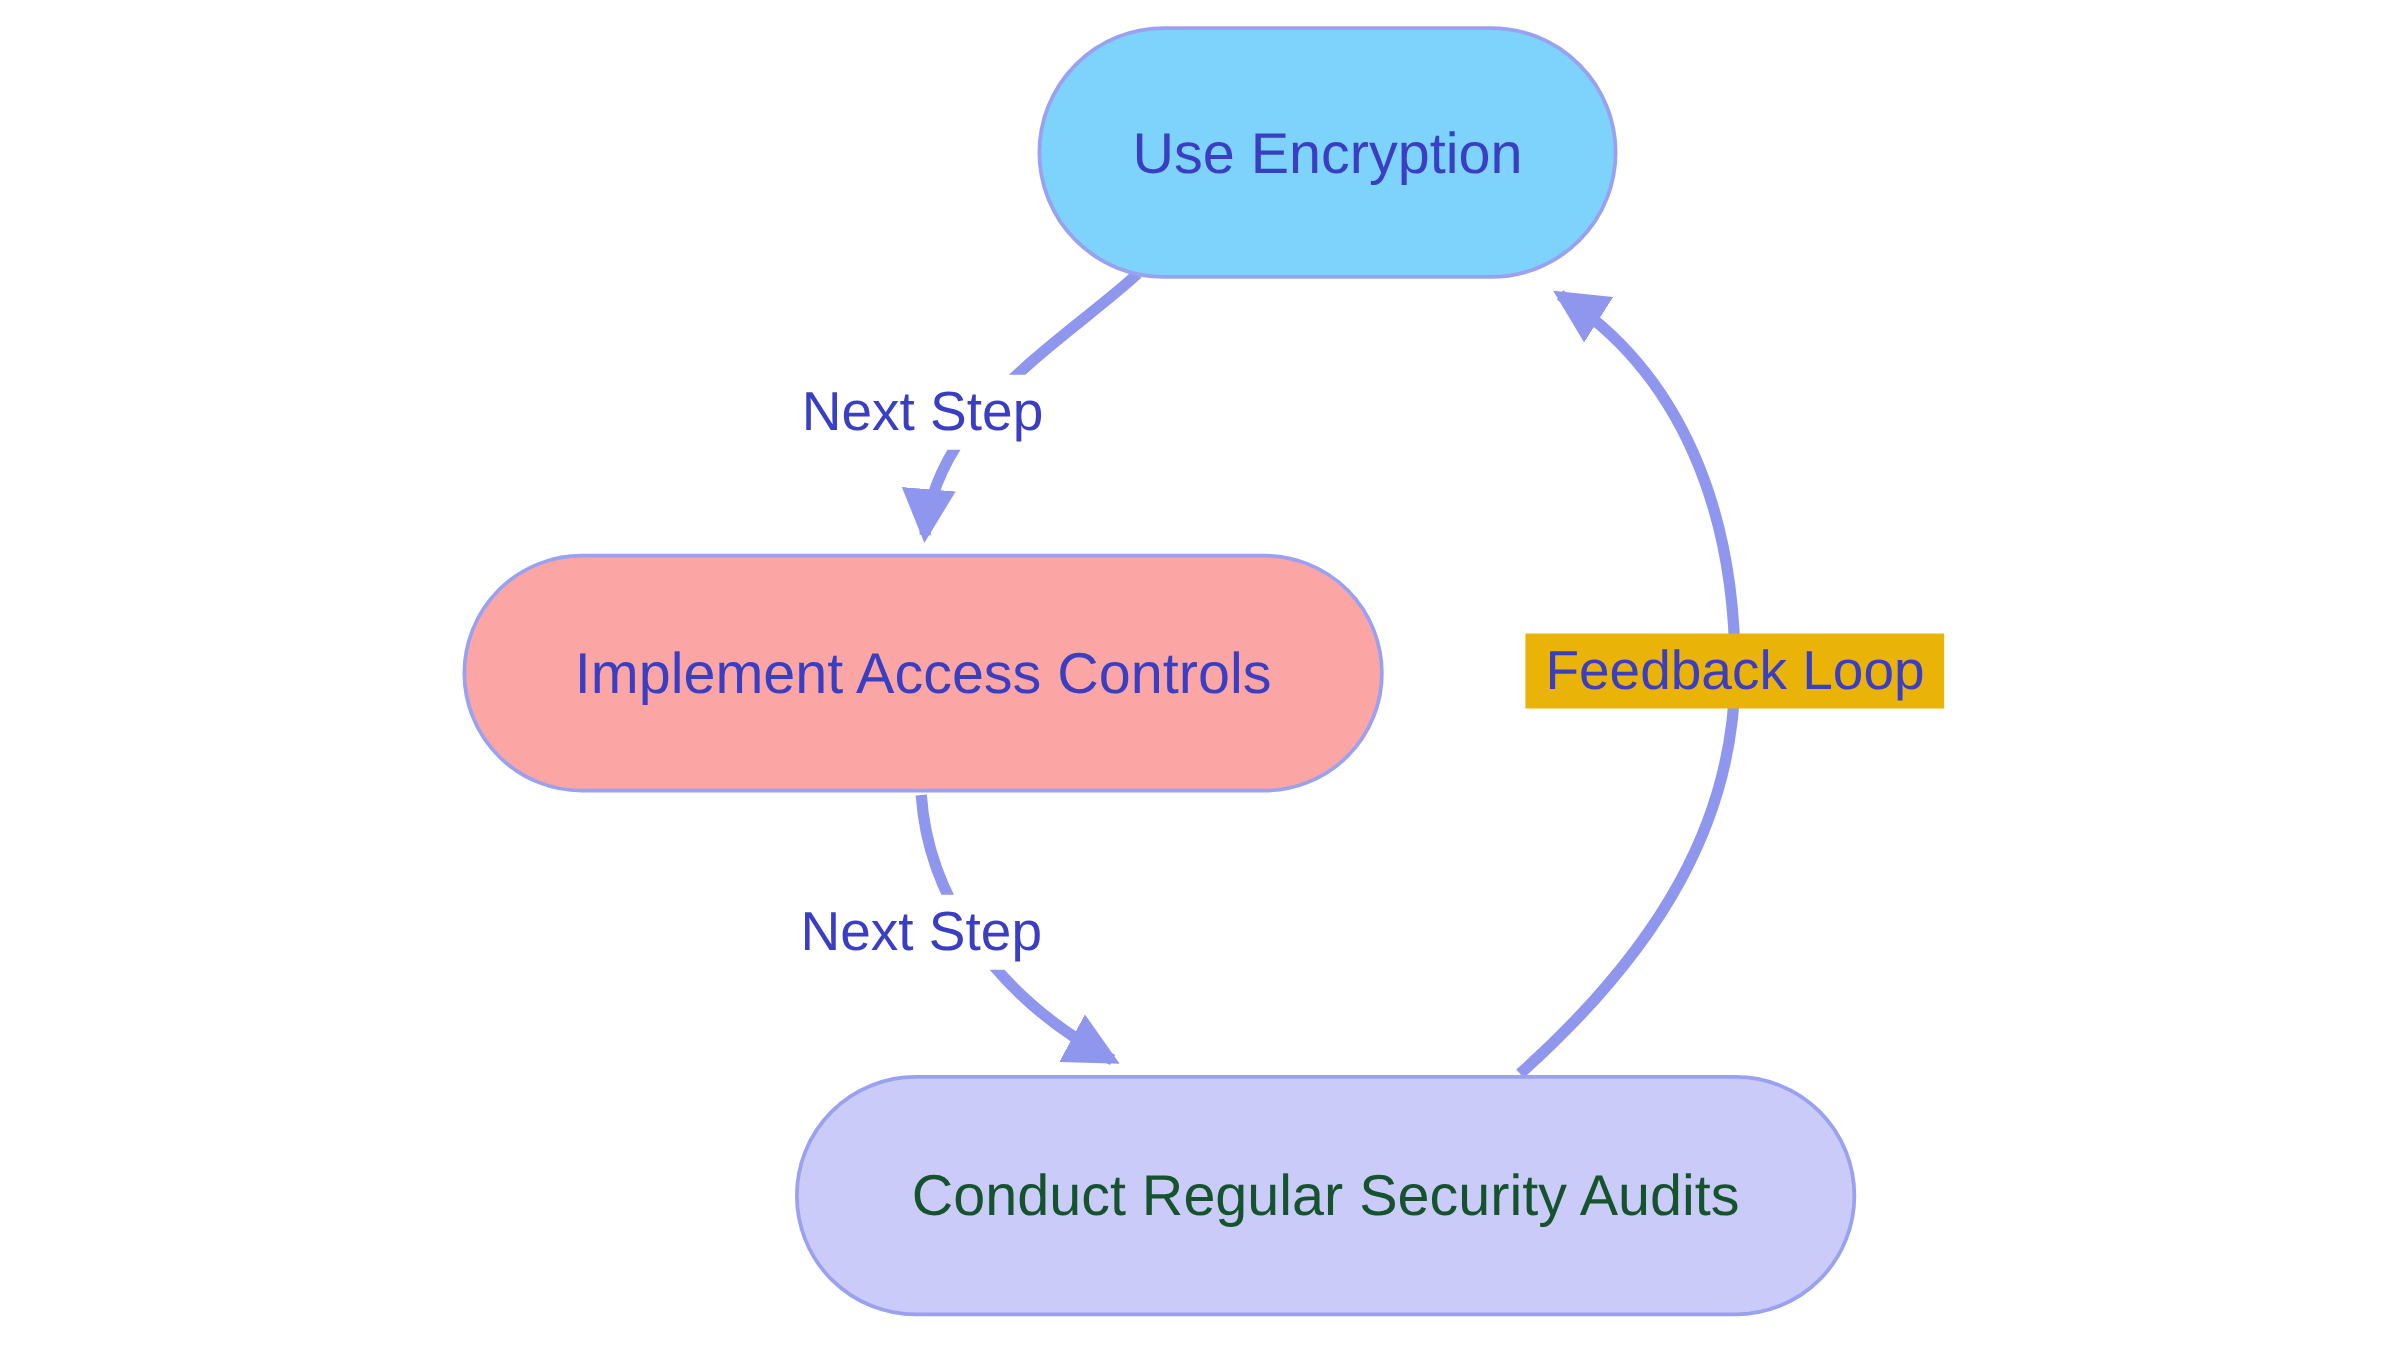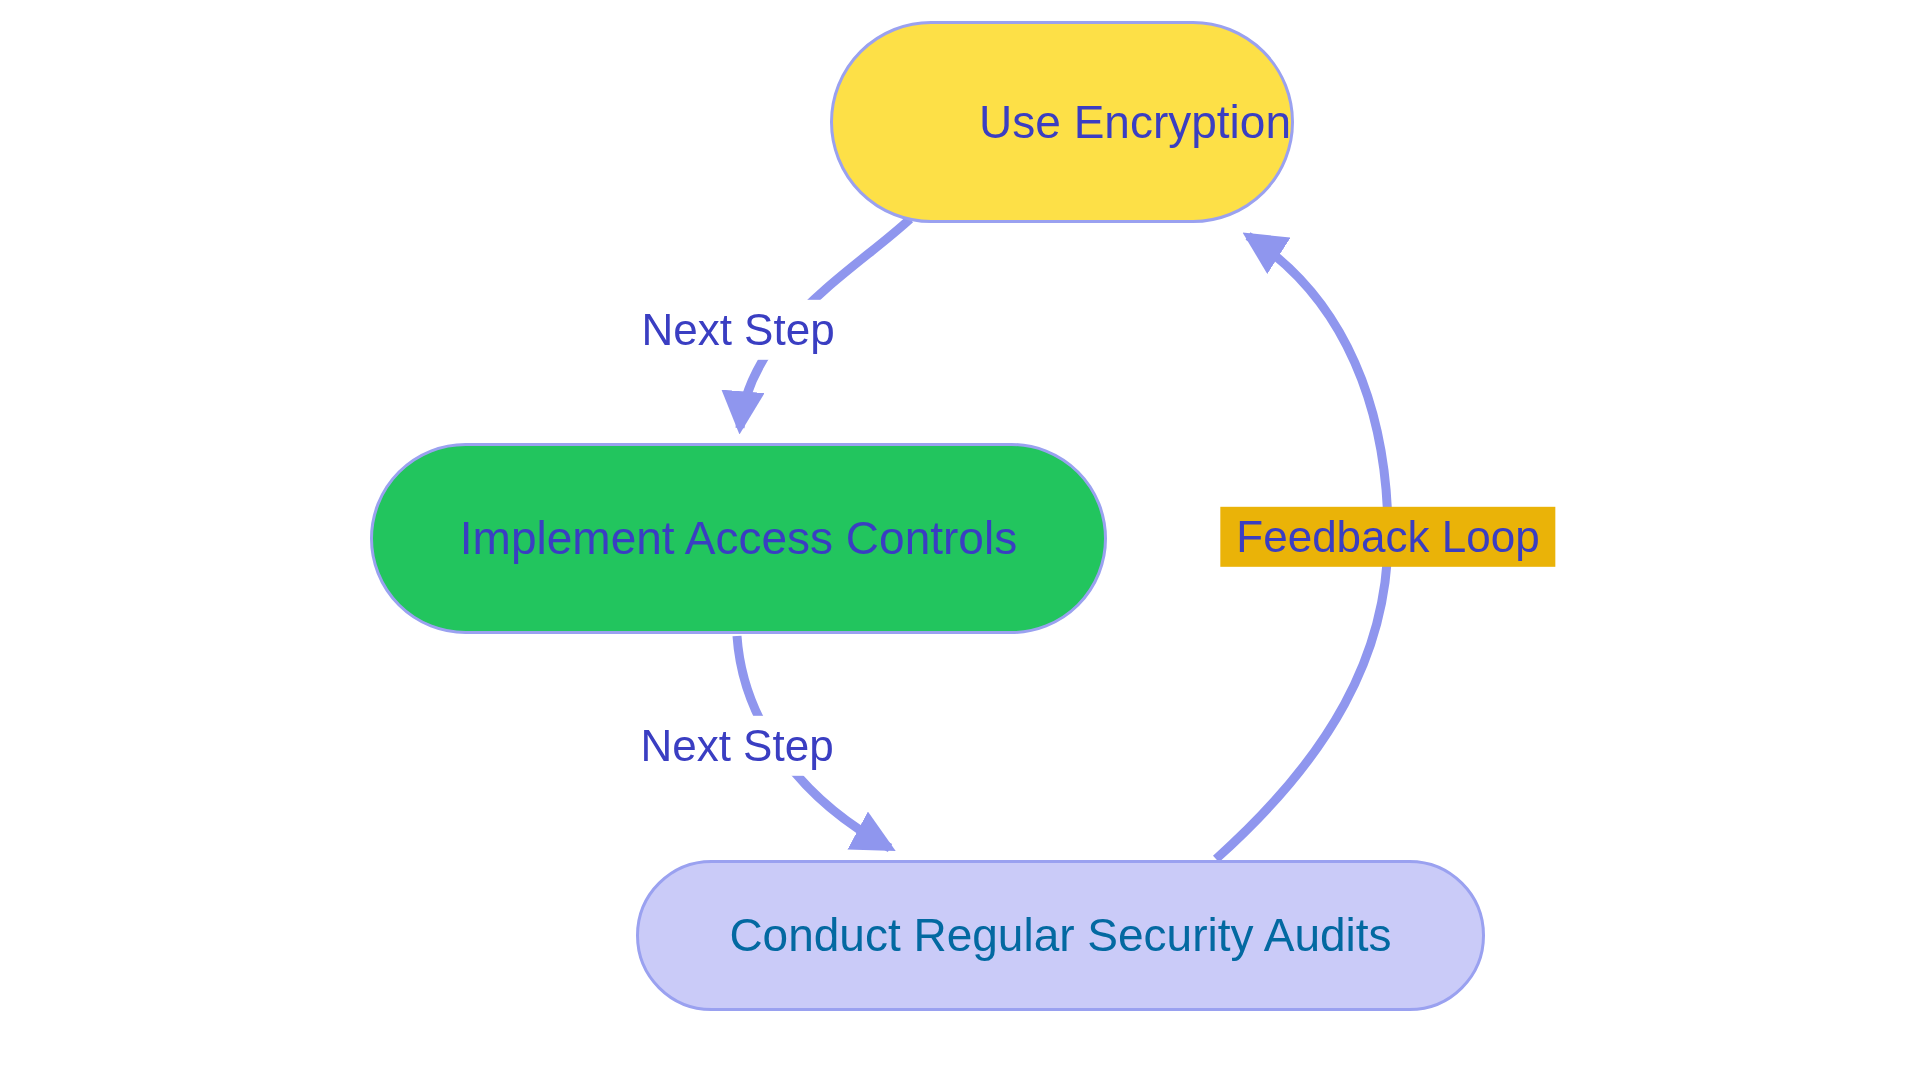--- a/index.html
+++ b/index.html
@@ -57,27 +57,27 @@
         <path d="M 0 0 L 10 5 L 0 10 Z" fill="#8f96ee"></path>
       </marker>
     </defs>
     <g id="edge-paths">
         <path d="M 910 219 C 855 270 748 330 740 428" fill="none" stroke="#8f96ee" stroke-width="9" marker-end="url(#arrowhead)"></path>
         <path d="M 737 636 C 742 710 788 793 890 848" fill="none" stroke="#8f96ee" stroke-width="9" marker-end="url(#arrowhead)"></path>
         <path d="M 1216 859 C 1330 757 1387 655 1388 540 C 1389 410 1345 298 1248 236" fill="none" stroke="#8f96ee" stroke-width="9" marker-end="url(#arrowhead)"></path>
       </g>
   </svg>
   <div id="nodes">
-      <div class="node" style="left: 830px; top: 21px; width: 464px; height: 202px; border-radius: 101px; background: #fde047; border-color: rgb(154, 161, 240); color: rgb(58, 62, 194); justify-content: flex-end;">
+      <div class="node" style="left: 830px; top: 21px; width: 464px; height: 202px; border-radius: 101px; background: #7dd3fc; border-color: rgb(154, 161, 240); color: rgb(58, 62, 194);">
     <span class="node-label">Use Encryption</span>
   </div>
-      <div class="node" style="left: 370px; top: 443px; width: 737px; height: 191px; border-radius: 95.5px; background: #22c55e; border-color: rgb(154, 161, 240); color: rgb(58, 62, 194);">
+      <div class="node" style="left: 370px; top: 443px; width: 737px; height: 191px; border-radius: 95.5px; background: #fca5a5; border-color: rgb(154, 161, 240); color: rgb(58, 62, 194);">
     <span class="node-label">Implement Access Controls</span>
   </div>
-      <div class="node" style="left: 636px; top: 860px; width: 849px; height: 151px; border-radius: 96.5px; background: rgb(202, 203, 248); border-color: rgb(154, 161, 240); color: #0369a1;">
+      <div class="node" style="left: 636px; top: 860px; width: 849px; height: 193px; border-radius: 96.5px; background: rgb(202, 203, 248); border-color: rgb(154, 161, 240); color: #14532d;">
     <span class="node-label">Conduct Regular Security Audits</span>
   </div>
     </div>
   <div id="edge-labels">
       <div class="edge-label" style="left: 738px; top: 330px; color: rgb(58, 62, 194); background: rgb(255, 255, 255);">Next Step</div>
       <div class="edge-label" style="left: 737px; top: 746px; color: rgb(58, 62, 194); background: rgb(255, 255, 255);">Next Step</div>
       <div class="edge-label" style="left: 1388px; top: 537px; color: rgb(58, 62, 194); background: #eab308;">Feedback Loop</div>
     </div>
 </div>
 

